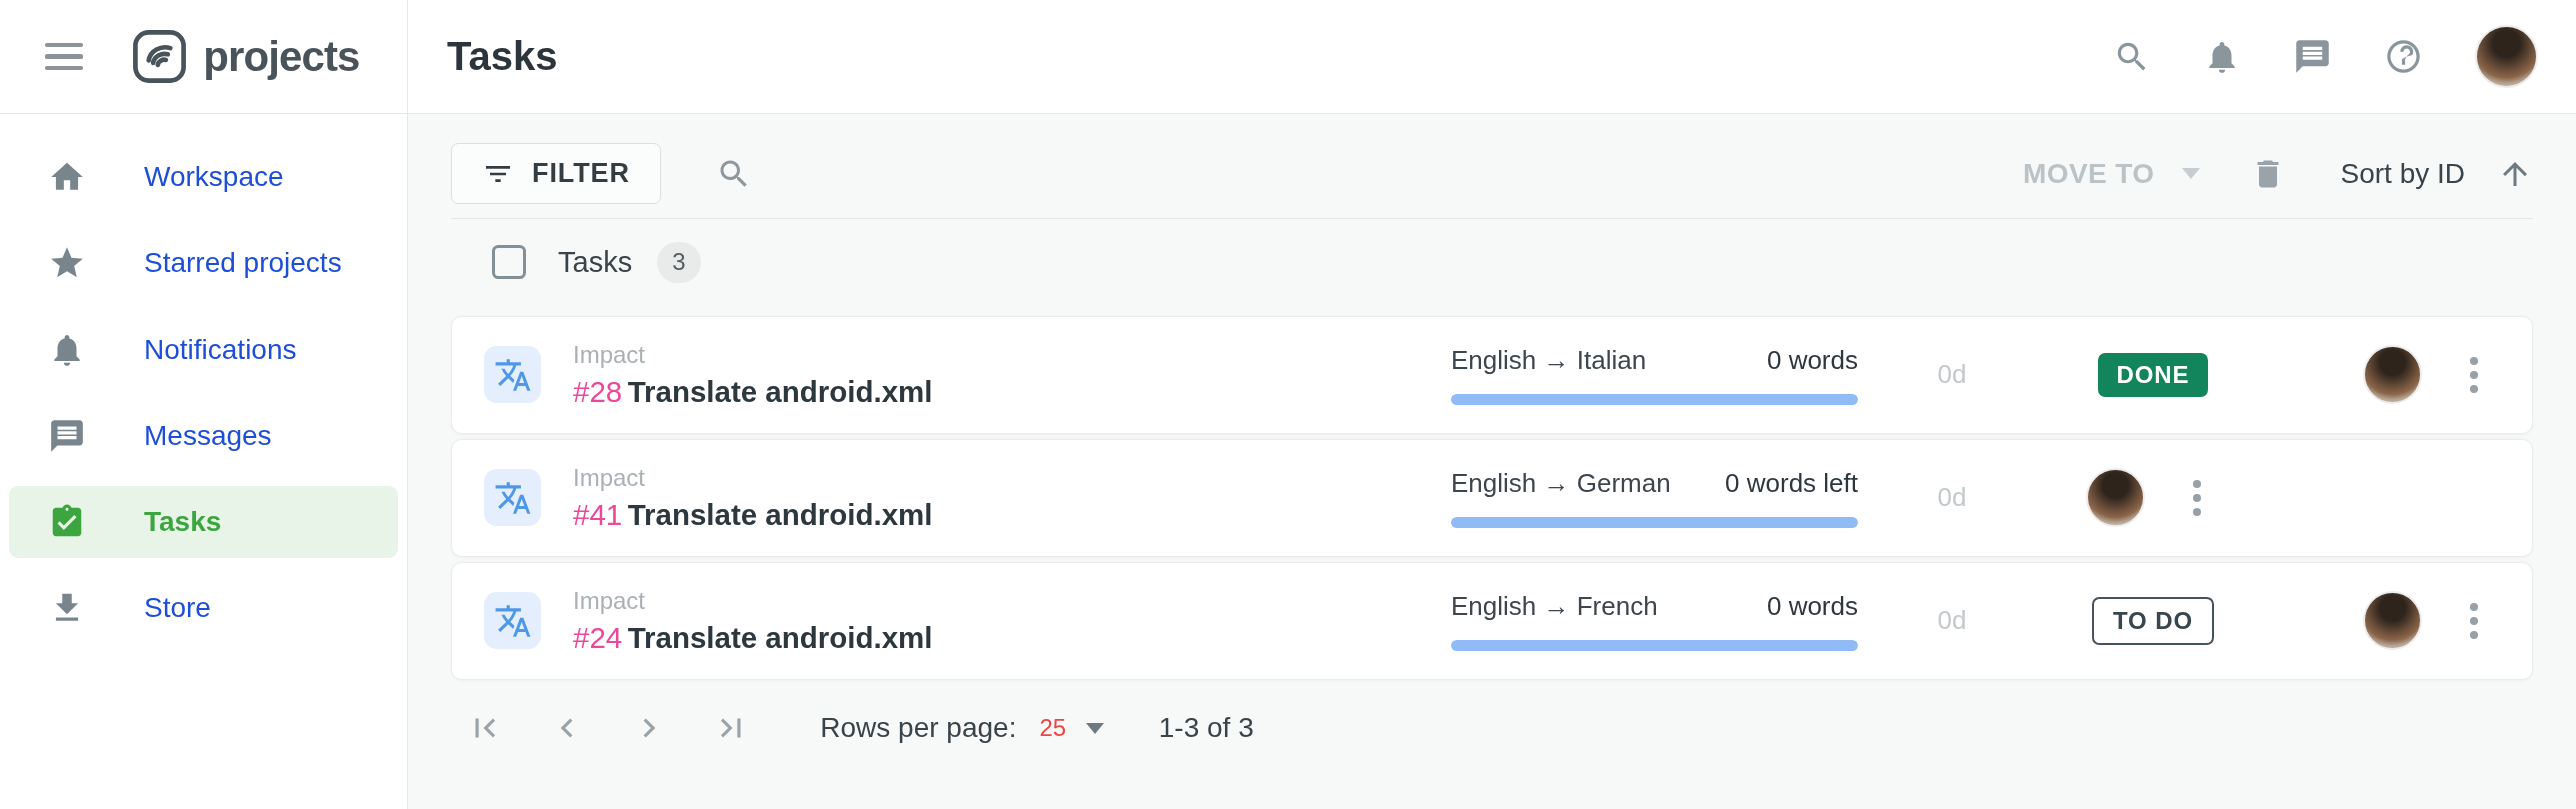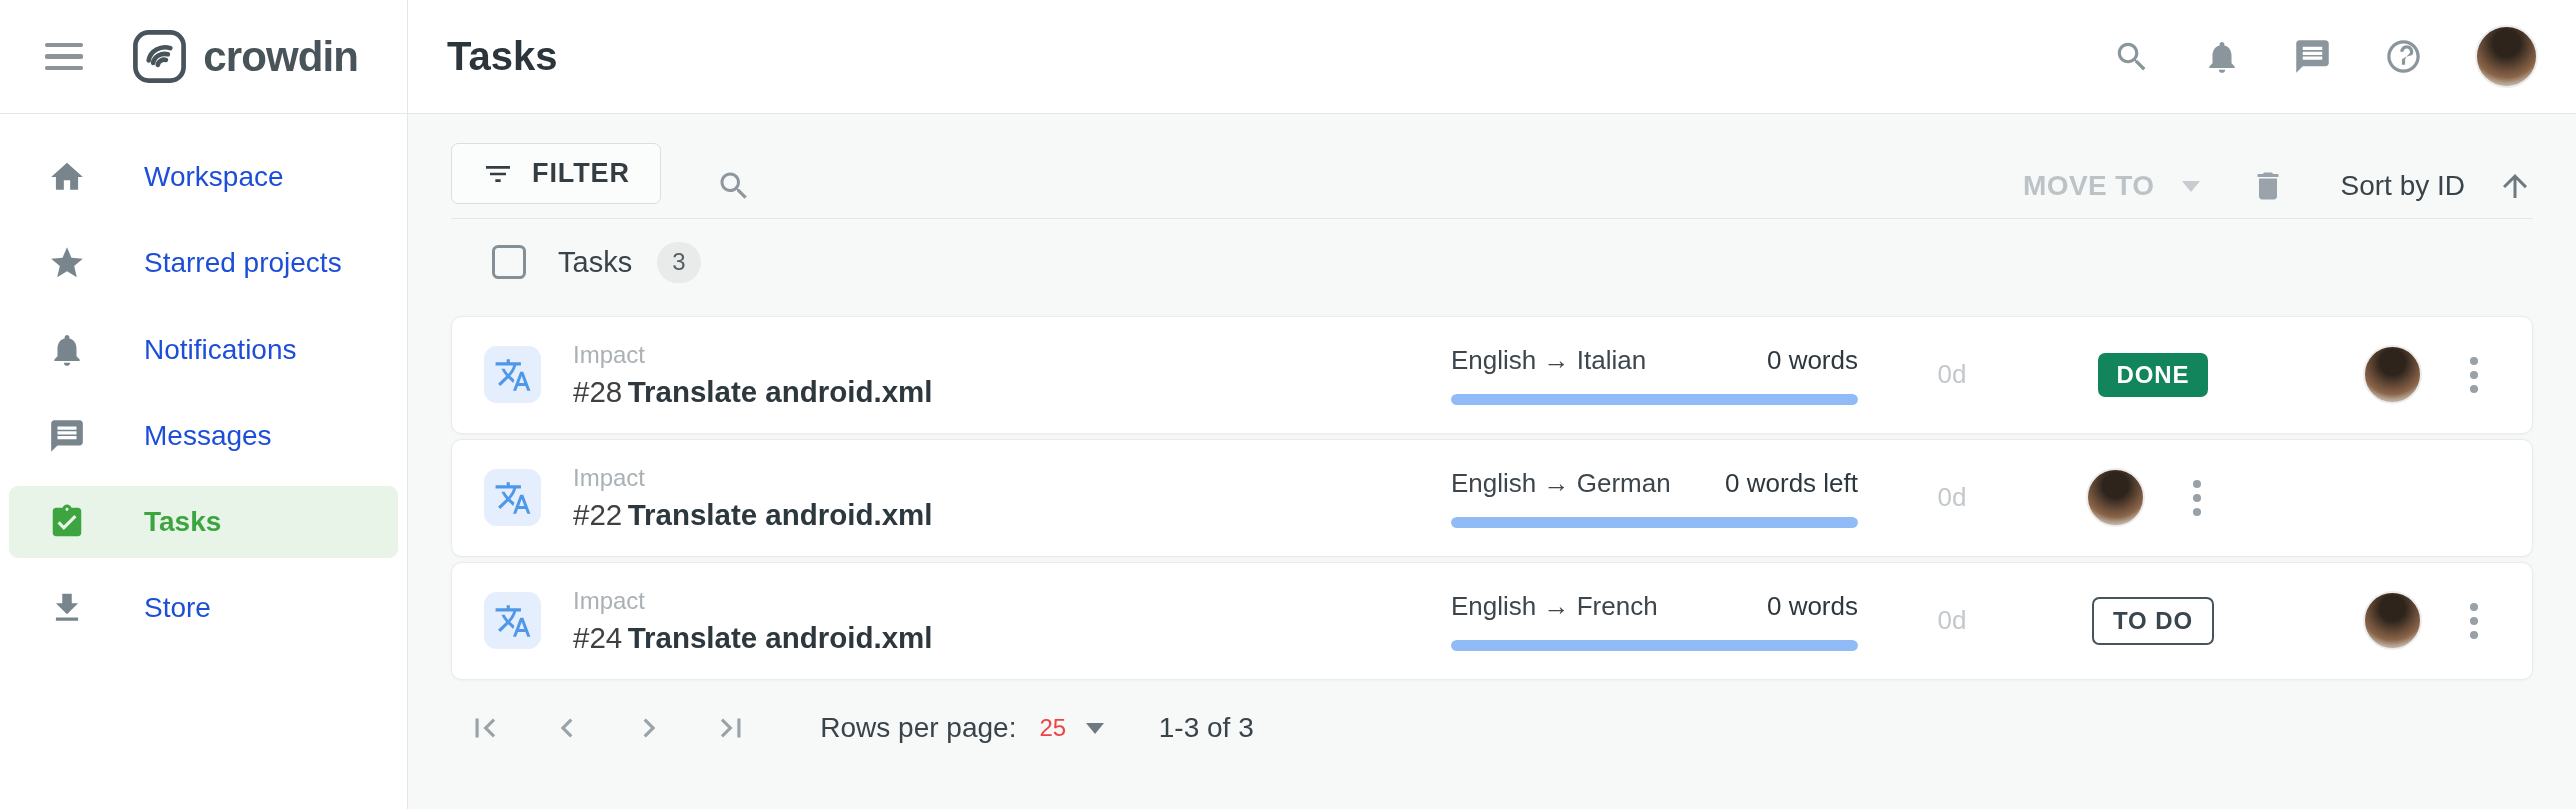--- a/index.html
+++ b/index.html
@@ -25,21 +25,21 @@
   .sidebar { border-right:1.8px solid #e4e7e8; background:#fff; padding:27px 9px 0 9px; }
   .side-item { height:72px; margin-bottom:14.3px; border-radius:9px; display:flex; align-items:center; padding-left:39px; cursor:pointer; }
   .side-item .s-icon { width:39px; line-height:0; color:#79858d; }
   .side-item .s-label { margin-left:57px; font-size:28px; color:#1d4ed8; }
   .side-item.active { background:var(--selected-green-bg,#e7f4e7); }
   .side-item.active .s-icon { color:var(--selected-green,#3da53f); }
   .side-item.active .s-label { color:var(--selected-green,#3da53f); font-weight:bold; }
 
   
   .main { background:#f7f8f8; padding:0 43px; }
-  .toolbar { margin-top:29px; height:61px; display:flex; align-items:flex-end; }
+  .toolbar { margin-top:29px; height:61px; display:flex; align-items:center; }
   .filter-btn { height:61px; padding:0 30px; border:1.8px solid #d9dedf; border-radius:7.2px; background:#fbfcfc;
                 display:flex; align-items:center; gap:18px; cursor:pointer; }
   .filter-btn .f-label { font-size:27px; font-weight:bold; color:#333d42; letter-spacing:0.9px; }
   .search-wrap { display:flex; align-items:center; margin-left:55px; gap:21.5px; flex:0 0 auto; }
   .search-input { border:none; outline:none; background:transparent; font-size:29.5px; color:#39444a; width:555px; font-family:inherit; }
   .search-input::placeholder { color:#bcc3c7; }
   .toolbar-right { margin-left:auto; display:flex; align-items:center; }
   .moveto { display:flex; align-items:center; gap:27px; cursor:default; }
   .moveto .m-label { font-size:28px; font-weight:bold; color:#bcc3c7; letter-spacing:0.4px; }
   .caret { width:0; height:0; border-left:9.8px solid transparent; border-right:9.8px solid transparent; border-top:11.6px solid #c6cccf; }
@@ -52,21 +52,21 @@
   .checkbox { appearance:none; -webkit-appearance:none; width:34px; height:34px; border:3.6px solid #858f96; border-radius:6.3px; background:transparent; cursor:pointer; }
   .lh-label { margin-left:32px; font-size:29px; color:#39444a; }
   .lh-count { margin-left:25px; background:#e9ebeb; border-radius:894px; padding:6.3px 15px; font-size:24px; color:#555e63; }
 
   .cards { display:flex; flex-direction:column; gap:5px; margin-top:10.7px; }
   .card { height:118px; background:#fff; border:1.8px solid #e9ebec; border-radius:10.7px; display:flex; align-items:center;
           padding:0 32px; box-shadow:0 0.9px 2.7px rgba(0,0,0,0.04); cursor:pointer; }
   .t-icon { width:57px; height:57px; border-radius:12.5px; background:#e4eefc; display:flex; align-items:center; justify-content:center; flex:0 0 auto; line-height:0; }
   .t-text { margin-left:32px; width:878px; }
   .t-project { font-size:24px; color:#a9b1b5; margin-bottom:5.4px; }
-  .t-id { font-size:29.5px; color:#404040; }
+  .t-id { font-size:29.5px; color:#ec4899; }
   .t-title { font-size:29.5px; font-weight:bold; color:#2d383e; margin-left:5.4px; }
   .t-mid { width:407px; flex:0 0 auto; }
   .t-mid-top { display:flex; justify-content:space-between; align-items:baseline; }
   .t-lang { font-size:26px; color:#3c464c; }
   .t-words { font-size:26px; color:#2d383e; }
   .t-progress { margin-top:18px; height:11.6px; border-radius:6.3px; background:#e6edf5; overflow:hidden; }
   .t-progress-fill { height:100%; border-radius:6.3px; background:var(--progress-blue,#90bbf7); }
   .t-due { width:116px; margin-left:36px; text-align:center; font-size:26px; color:#c3c8cb; flex:0 0 auto; }
   .t-badge-zone { width:268px; margin-left:9px; display:flex; justify-content:center; flex:0 0 auto; }
   .badge { font-size:24px; font-weight:bold; letter-spacing:0.9px; border-radius:7.2px; padding:8px 19px; white-space:nowrap; }
@@ -100,21 +100,21 @@
       </div>
     <div class="brand">
       <span style="line-height:0;">
         <svg width="59" height="59" viewBox="0 0 24 24" fill="none" stroke="#49535a" stroke-width="1.9" stroke-linecap="round">
           <rect x="2.2" y="2.2" width="19.6" height="19.6" rx="5.4"></rect>
           <path d="M7.6 13.6 C8.2 9.6 12.6 7.4 16.4 8.6"></path>
           <path d="M9.4 14.6 C9.8 11.9 12.8 10.4 15.4 11.1"></path>
           <path d="M11.3 15.4 C11.5 13.9 13.2 13 14.6 13.4"></path>
         </svg>
       </span>
-      <span class="brand-text">crowdin</span>
+      <span class="brand-text">projects</span>
     </div>
   </div>
 
   <div class="topbar-right">
     <div class="page-title">Tasks</div>
     <div class="top-icons">
       <span class="icon-btn">
         <svg width="38" height="38" viewBox="0 0 24 24" fill="#8a959c">
             <path d="M15.5 14h-.79l-.28-.27C15.41 12.59 16 11.11 16 9.5 16 5.91 13.09 3 9.5 3S3 5.91 3 9.5 5.91 16 9.5 16c1.61 0 3.09-.59 4.23-1.57l.27.28v.79l5 4.99L20.49 19l-4.99-5zm-6 0C7.01 14 5 11.99 5 9.5S7.01 5 9.5 5 14 7.01 14 9.5 11.99 14 9.5 14z"></path>
           </svg>
@@ -251,21 +251,21 @@
       </article>
 
       <article class="card">
         <span class="t-icon">
           <svg width="38" height="38" viewBox="0 0 24 24" fill="#4f97e8">
               <path d="M12.87 15.07l-2.54-2.51.03-.03c1.74-1.94 2.98-4.17 3.71-6.53H17V4h-7V2H8v2H1v1.99h11.17C11.5 7.92 10.44 9.75 9 11.35 8.07 10.32 7.3 9.19 6.69 8h-2c.73 1.63 1.73 3.17 2.98 4.56l-5.09 5.02L4 19l5-5 3.11 3.11.76-2.04zM18.5 10h-2L12 22h2l1.12-3h4.75L21 22h2l-4.5-12zm-2.62 7l1.62-4.33L19.12 17h-3.24z"></path>
             </svg>
         </span>
         <div class="t-text">
           <div class="t-project">Impact</div>
-          <div><span class="t-id">#22</span><span class="t-title">Translate android.xml</span></div>
+          <div><span class="t-id">#41</span><span class="t-title">Translate android.xml</span></div>
         </div>
         <div class="t-mid">
           <div class="t-mid-top">
             <span class="t-lang">English → German</span>
             <span class="t-words">0 words left</span>
           </div>
           <div class="t-progress">
               <div class="t-progress-fill" style="width: 100%;"></div>
             </div>
         </div>

